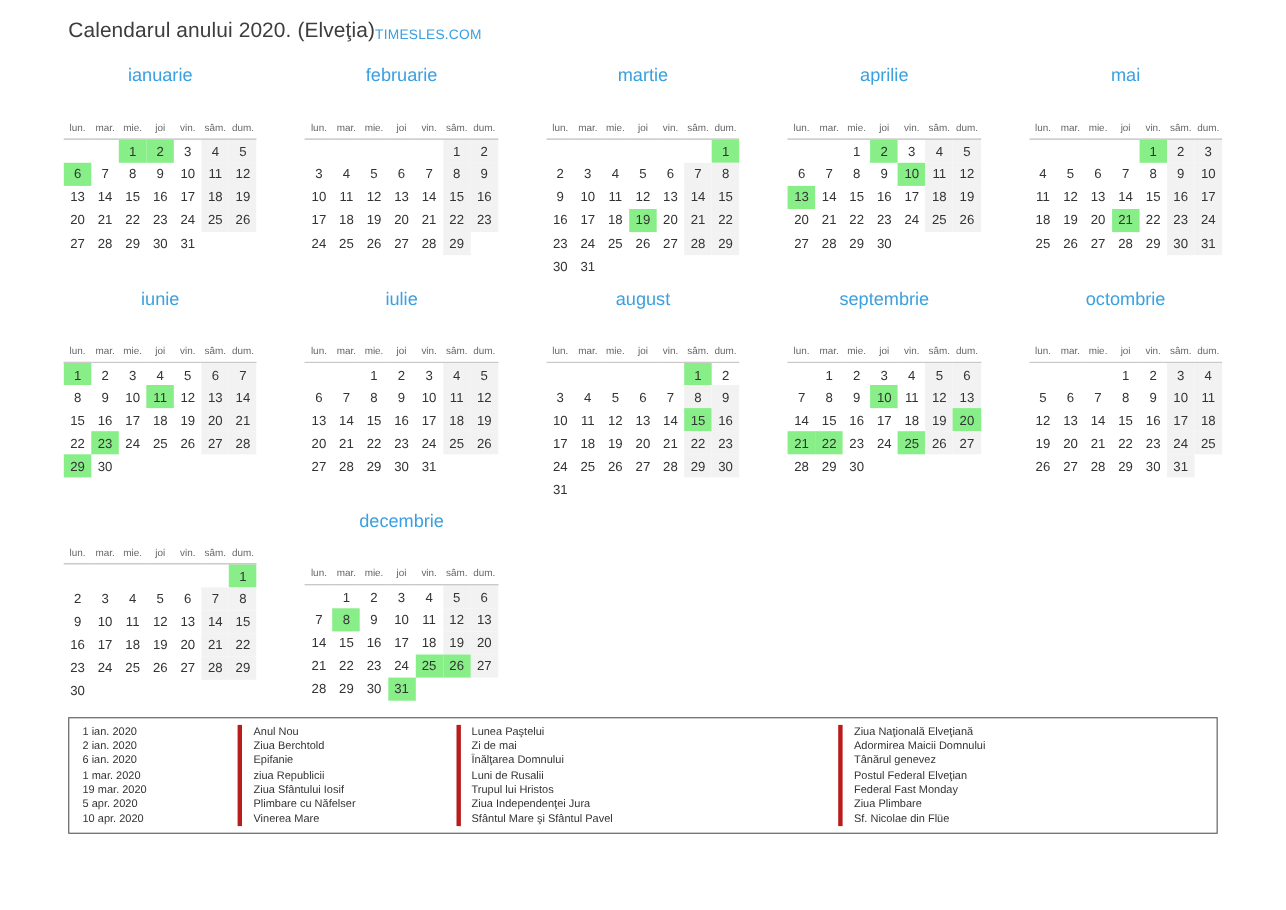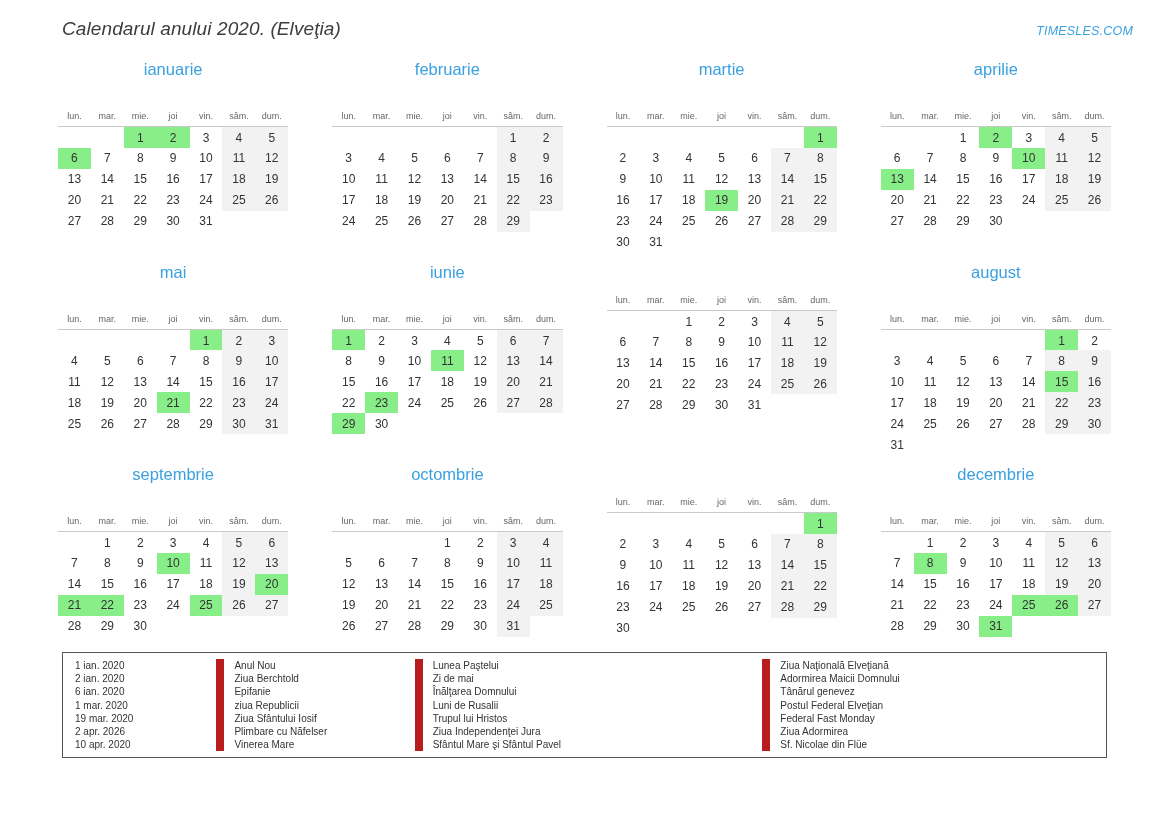--- a/index.html
+++ b/index.html
@@ -7,27 +7,27 @@
   body {
     width: 1169px; height: 827px;
     background: #ffffff;
     font-family: "Liberation Sans", sans-serif;
     color: #333333;
     position: relative;
   }
   .page { width:1169px; height:827px; position:relative; padding: 0; }
 
   
-  .header { display:flex; align-items:flex-start; justify-content:space-between;
-            padding: 18px 36px 0 62px; font-style: italic; }
+  .header { display:flex; align-items:flex-start; 
+            padding: 18px 16px 0 62px; }
   .title { font-size: 19px; color:#3d3d3d; font-weight:400; letter-spacing:0.1px; }
   .brand { font-size: 12.5px; color:#3aa0e0; letter-spacing:0.2px; padding-top:6px; }
 
   
-  .months { display:grid; grid-template-columns: repeat(4, 1fr);
+  .months { display:grid; grid-template-columns: repeat(5, 1fr);
             column-gap: 0px; row-gap: 0px;
             padding: 12px 36px 0 36px; }
   .month { padding: 8px 22px 2px 22px; }
   .month-name { text-align:center; font-size: 16.5px; color:#3aa0e0; font-weight:400;
                 margin-bottom: 10px; }
   table.cal { border-collapse: collapse; width: 100%; table-layout: fixed; margin-top: 32px; }
   table.cal th { font-size: 9px; color:#666; font-weight:400; padding: 0 0 5px 0;
                  text-align:center; }
   table.cal thead tr { border-bottom: 1px solid #c9c9c9; }
   table.cal td { font-size: 12px; color:#333; text-align:center;
@@ -36,21 +36,21 @@
   table.cal td.hl { background: #88ee88; }
   table.cal td.empty { background: transparent; }
   tbody tr:first-child td { padding-top: 3px; }
 
   
   .legend { position:absolute; left: 62px; right: 62px; top: 652px;
             border: 1px solid #555; padding: 6px 0 6px 0; }
   .legend-grid { display:grid; grid-template-columns: repeat(3, 1fr); }
   .legend-col { display:flex; padding: 0 4px; }
   .legend-dates { width: 44%; padding-left: 8px; }
-  .legend-names { width: 56%; padding-left: 6px; border-left: 8px solid #b91c1c; }
+  .legend-names { width: 56%; padding-left: 6px; border-left: 4px solid #b91c1c; }
   .legend-row { font-size: 10px; line-height: 13.2px; color:#333; white-space:nowrap;
                 overflow:hidden; text-overflow:ellipsis; }
   .legend-names .legend-row { padding-left: 4px; }
 </style>
 </head>
 <body>
 
 <div class="page">
 
   <div class="header">
@@ -440,20 +440,21 @@
               <td class="empty">&nbsp;</td>
               <td class="empty">&nbsp;</td>
               <td class="empty">&nbsp;</td>
               <td class="empty">&nbsp;</td>
               <td class="empty">&nbsp;</td>
             </tr>
           </tbody>
         </table>
       </div>
       <div class="month">
+        <div class="month-name">iulie</div>
         <table class="cal">
           <thead>
             <tr>
               <th>lun.</th>
               <th>mar.</th>
               <th>mie.</th>
               <th>joi</th>
               <th>vin.</th>
               <th>sâm.</th>
               <th>dum.</th>
@@ -844,21 +845,21 @@
 
   <div class="legend">
     <div class="legend-grid" id="legend-grid">
         <div class="legend-col">
           <div class="legend-dates">
             <div class="legend-row">1 ian. 2020</div>
             <div class="legend-row">2 ian. 2020</div>
             <div class="legend-row">6 ian. 2020</div>
             <div class="legend-row">1 mar. 2020</div>
             <div class="legend-row">19 mar. 2020</div>
-            <div class="legend-row">2 apr. 2026</div>
+            <div class="legend-row">5 apr. 2020</div>
             <div class="legend-row">10 apr. 2020</div>
           </div>
           <div class="legend-names">
             <div class="legend-row">Anul Nou</div>
             <div class="legend-row">Ziua Berchtold</div>
             <div class="legend-row">Epifanie</div>
             <div class="legend-row">ziua Republicii</div>
             <div class="legend-row">Ziua Sfântului Iosif</div>
             <div class="legend-row">Plimbare cu Năfelser</div>
             <div class="legend-row">Vinerea Mare</div>
@@ -875,20 +876,20 @@
             <div class="legend-row">Sfântul Mare şi Sfântul Pavel</div>
           </div>
         </div>
         <div class="legend-col">
           <div class="legend-names">
             <div class="legend-row">Ziua Naţională Elveţiană</div>
             <div class="legend-row">Adormirea Maicii Domnului</div>
             <div class="legend-row">Tânărul genevez</div>
             <div class="legend-row">Postul Federal Elveţian</div>
             <div class="legend-row">Federal Fast Monday</div>
-            <div class="legend-row">Ziua Adormirea</div>
+            <div class="legend-row">Ziua Plimbare</div>
             <div class="legend-row">Sf. Nicolae din Flüe</div>
           </div>
         </div>
       </div>
   </div>
 
 </div>
 
 </body></html>

